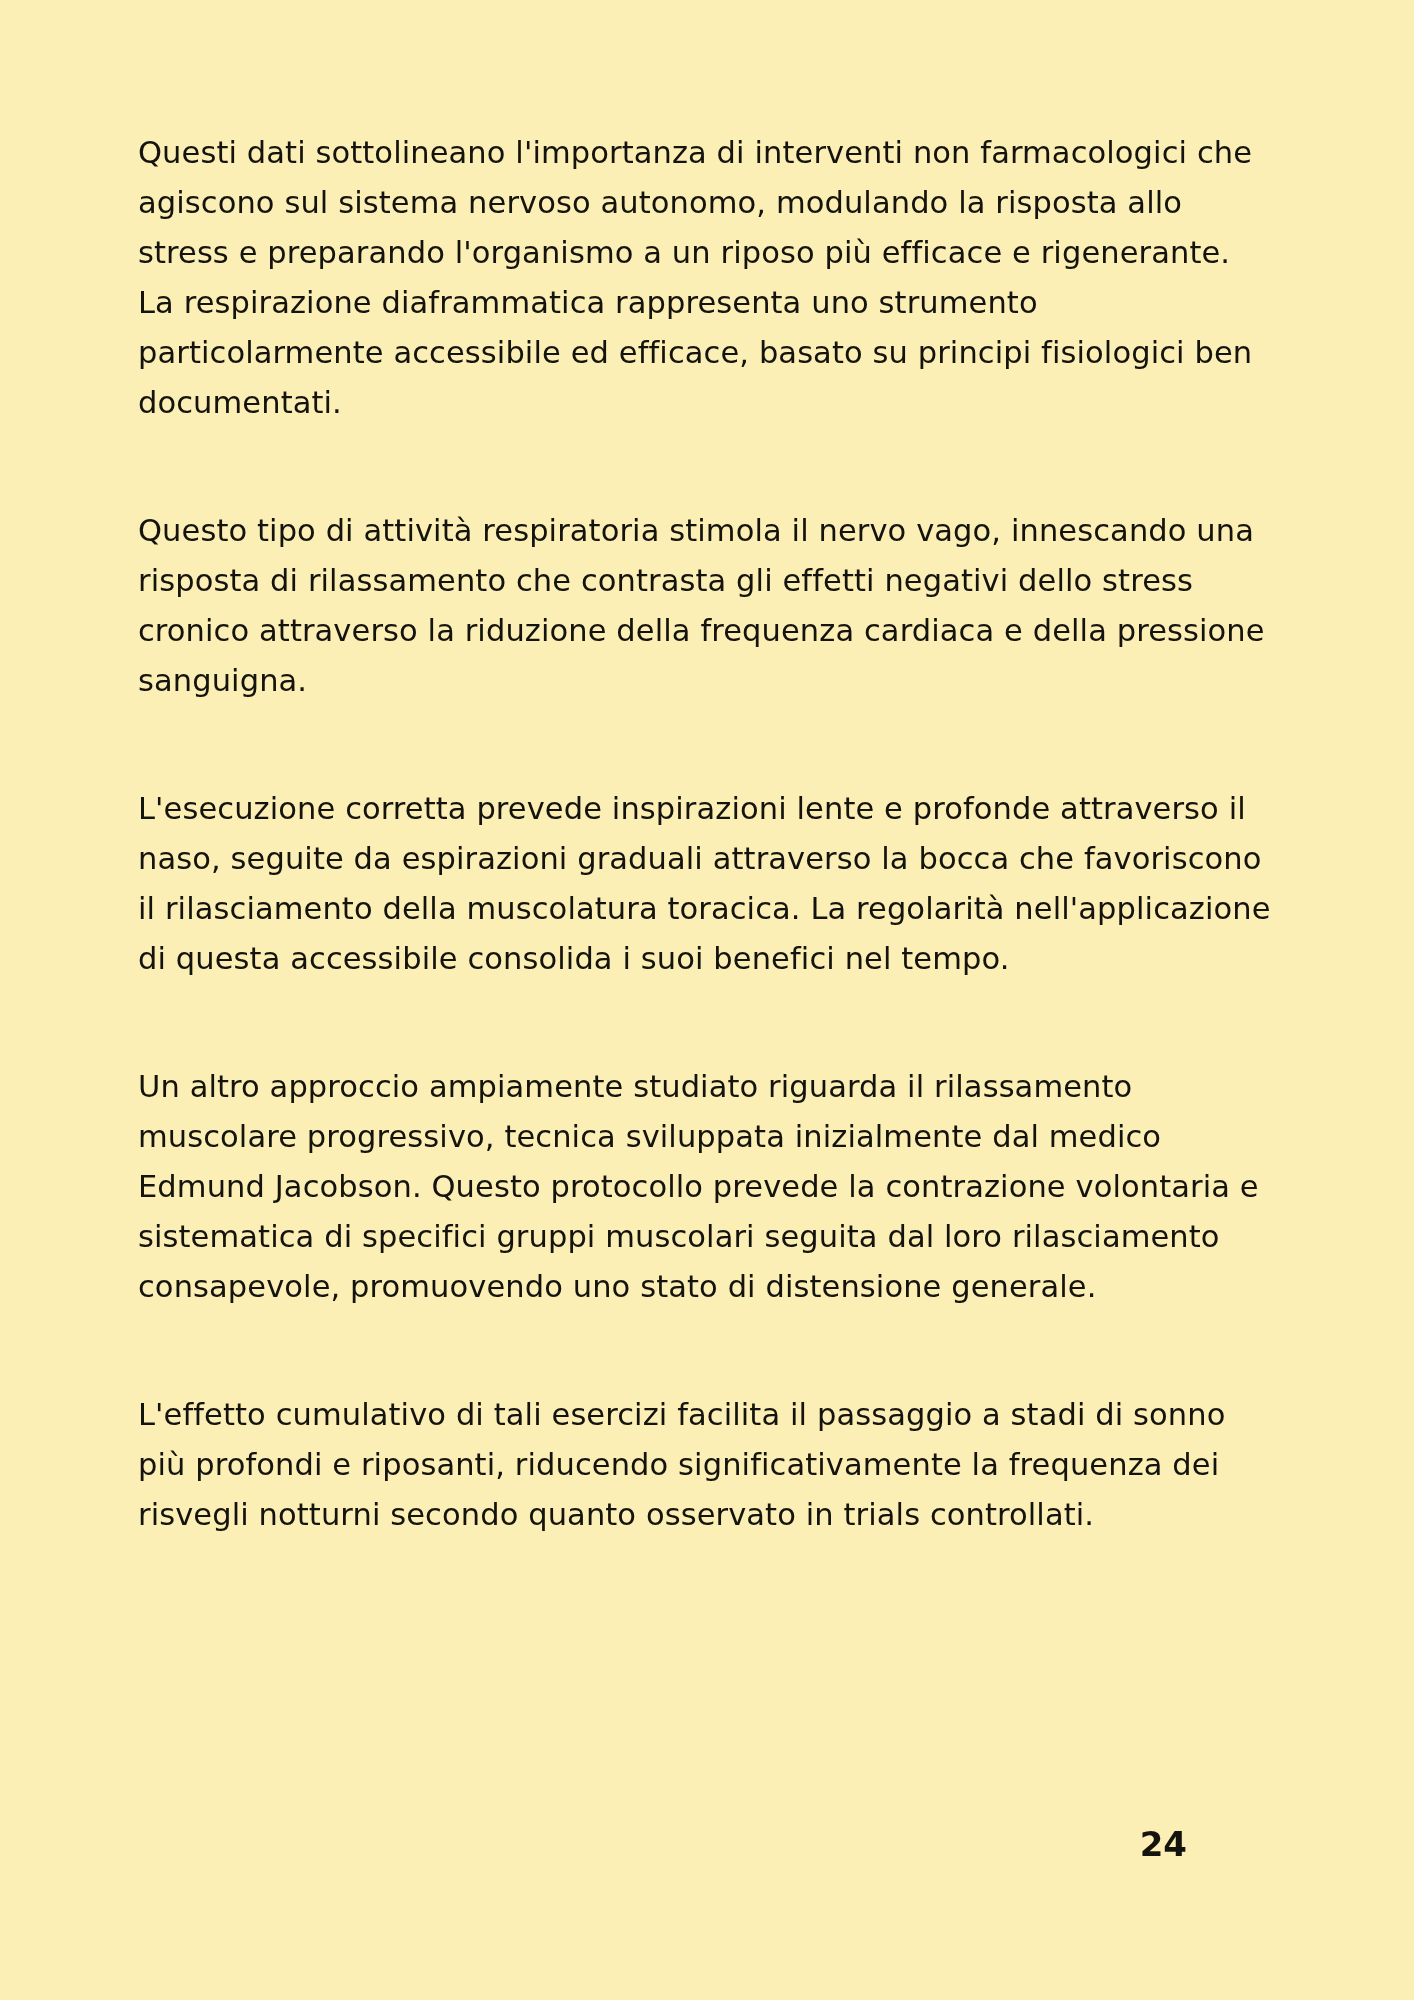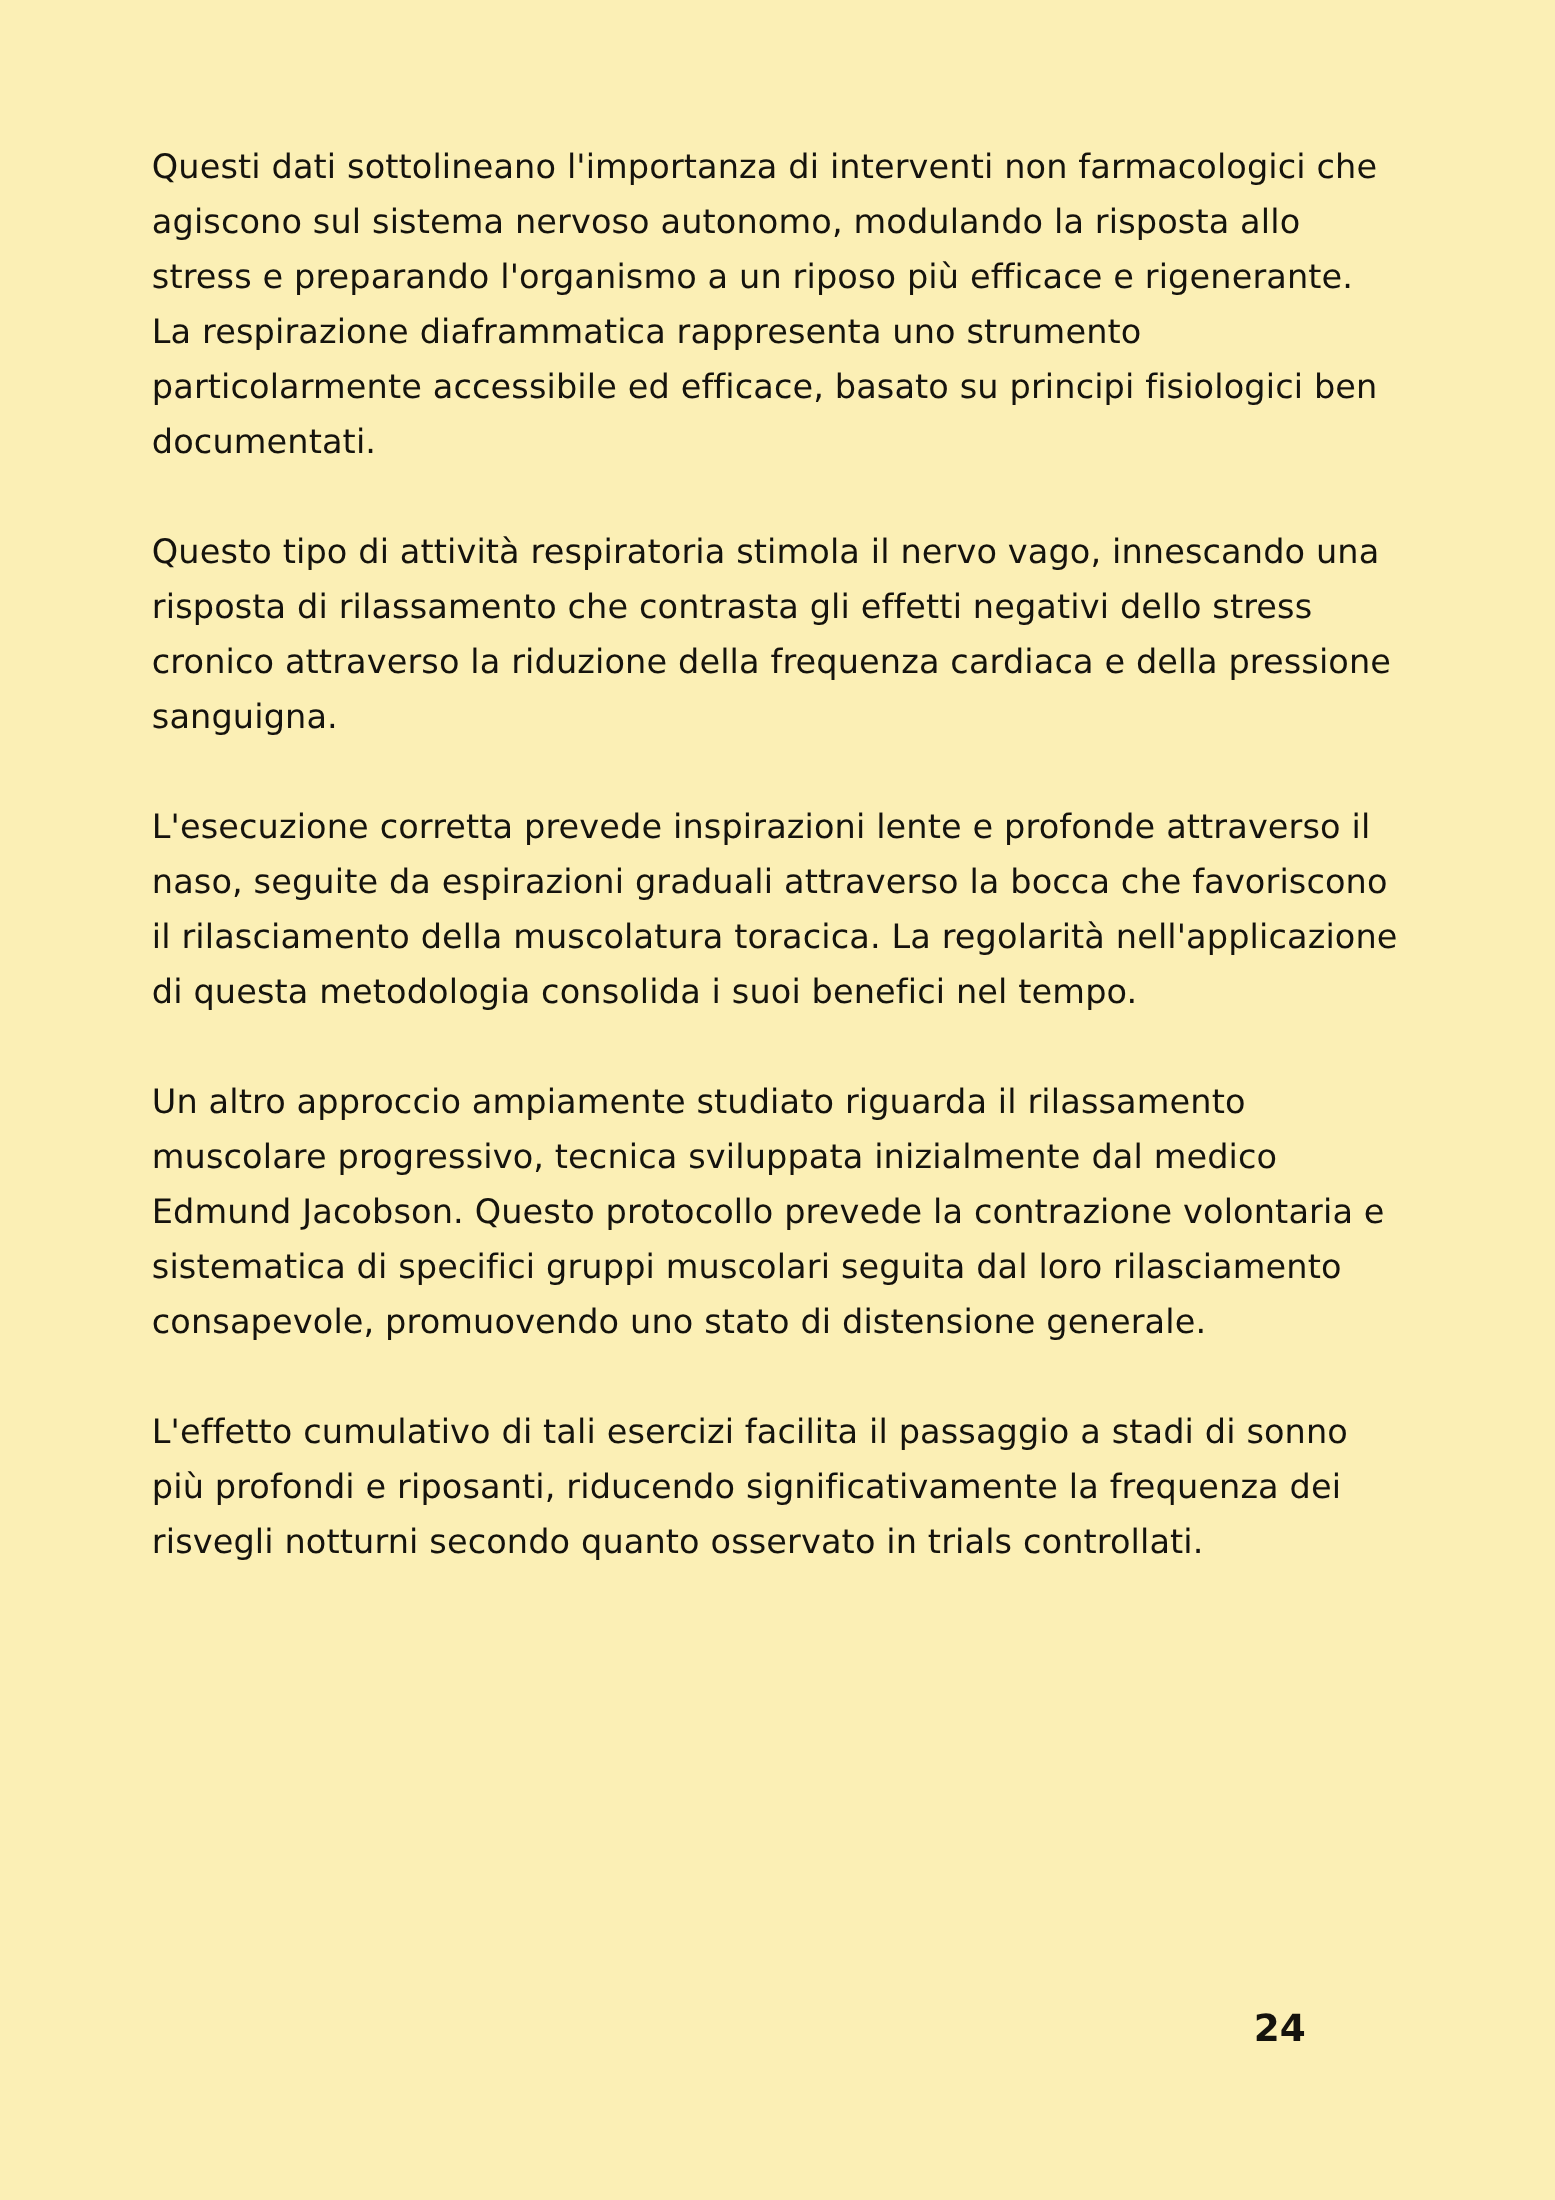--- a/index.html
+++ b/index.html
@@ -29,21 +29,21 @@
   .para {
     font-size: 30.5px;
     line-height: 50px;
     color: #15130d;
     letter-spacing: 0.1px;
     margin: 0;
     white-space: pre-line;
     font-weight: 400;
   }
   .para.gap {
-    margin-top: 50px;
+    margin-top: 78px;
   }
   .page-number {
     position: absolute;
     right: 139px;
     top: 1824px;
     font-size: 34px;
     line-height: 40px;
     color: #15130d;
     font-weight: 700;
   }
@@ -53,21 +53,21 @@
 
 <div class="page">
 
   <div class="content">
 
     <p class="para">Questi dati sottolineano l'importanza di interventi non farmacologici che agiscono sul sistema nervoso autonomo, modulando la risposta allo stress e preparando l'organismo a un riposo più efficace e rigenerante.
 La respirazione diaframmatica rappresenta uno strumento particolarmente accessibile ed efficace, basato su principi fisiologici ben documentati.</p>
 
     <p class="para gap">Questo tipo di attività respiratoria stimola il nervo vago, innescando una risposta di rilassamento che contrasta gli effetti negativi dello stress cronico attraverso la riduzione della frequenza cardiaca e della pressione sanguigna.</p>
 
-    <p class="para gap">L'esecuzione corretta prevede inspirazioni lente e profonde attraverso il naso, seguite da espirazioni graduali attraverso la bocca che favoriscono il rilasciamento della muscolatura toracica. La regolarità nell'applicazione di questa metodologia consolida i suoi benefici nel tempo.</p>
+    <p class="para gap">L'esecuzione corretta prevede inspirazioni lente e profonde attraverso il naso, seguite da espirazioni graduali attraverso la bocca che favoriscono il rilasciamento della muscolatura toracica. La regolarità nell'applicazione di questa accessibile consolida i suoi benefici nel tempo.</p>
 
     <p class="para gap">Un altro approccio ampiamente studiato riguarda il rilassamento muscolare progressivo, tecnica sviluppata inizialmente dal medico Edmund Jacobson. Questo protocollo prevede la contrazione volontaria e sistematica di specifici gruppi muscolari seguita dal loro rilasciamento consapevole, promuovendo uno stato di distensione generale.</p>
 
     <p class="para gap">L'effetto cumulativo di tali esercizi facilita il passaggio a stadi di sonno più profondi e riposanti, riducendo significativamente la frequenza dei risvegli notturni secondo quanto osservato in trials controllati.</p>
 
   </div>
 
   <div class="page-number">24</div>
 
 </div>

